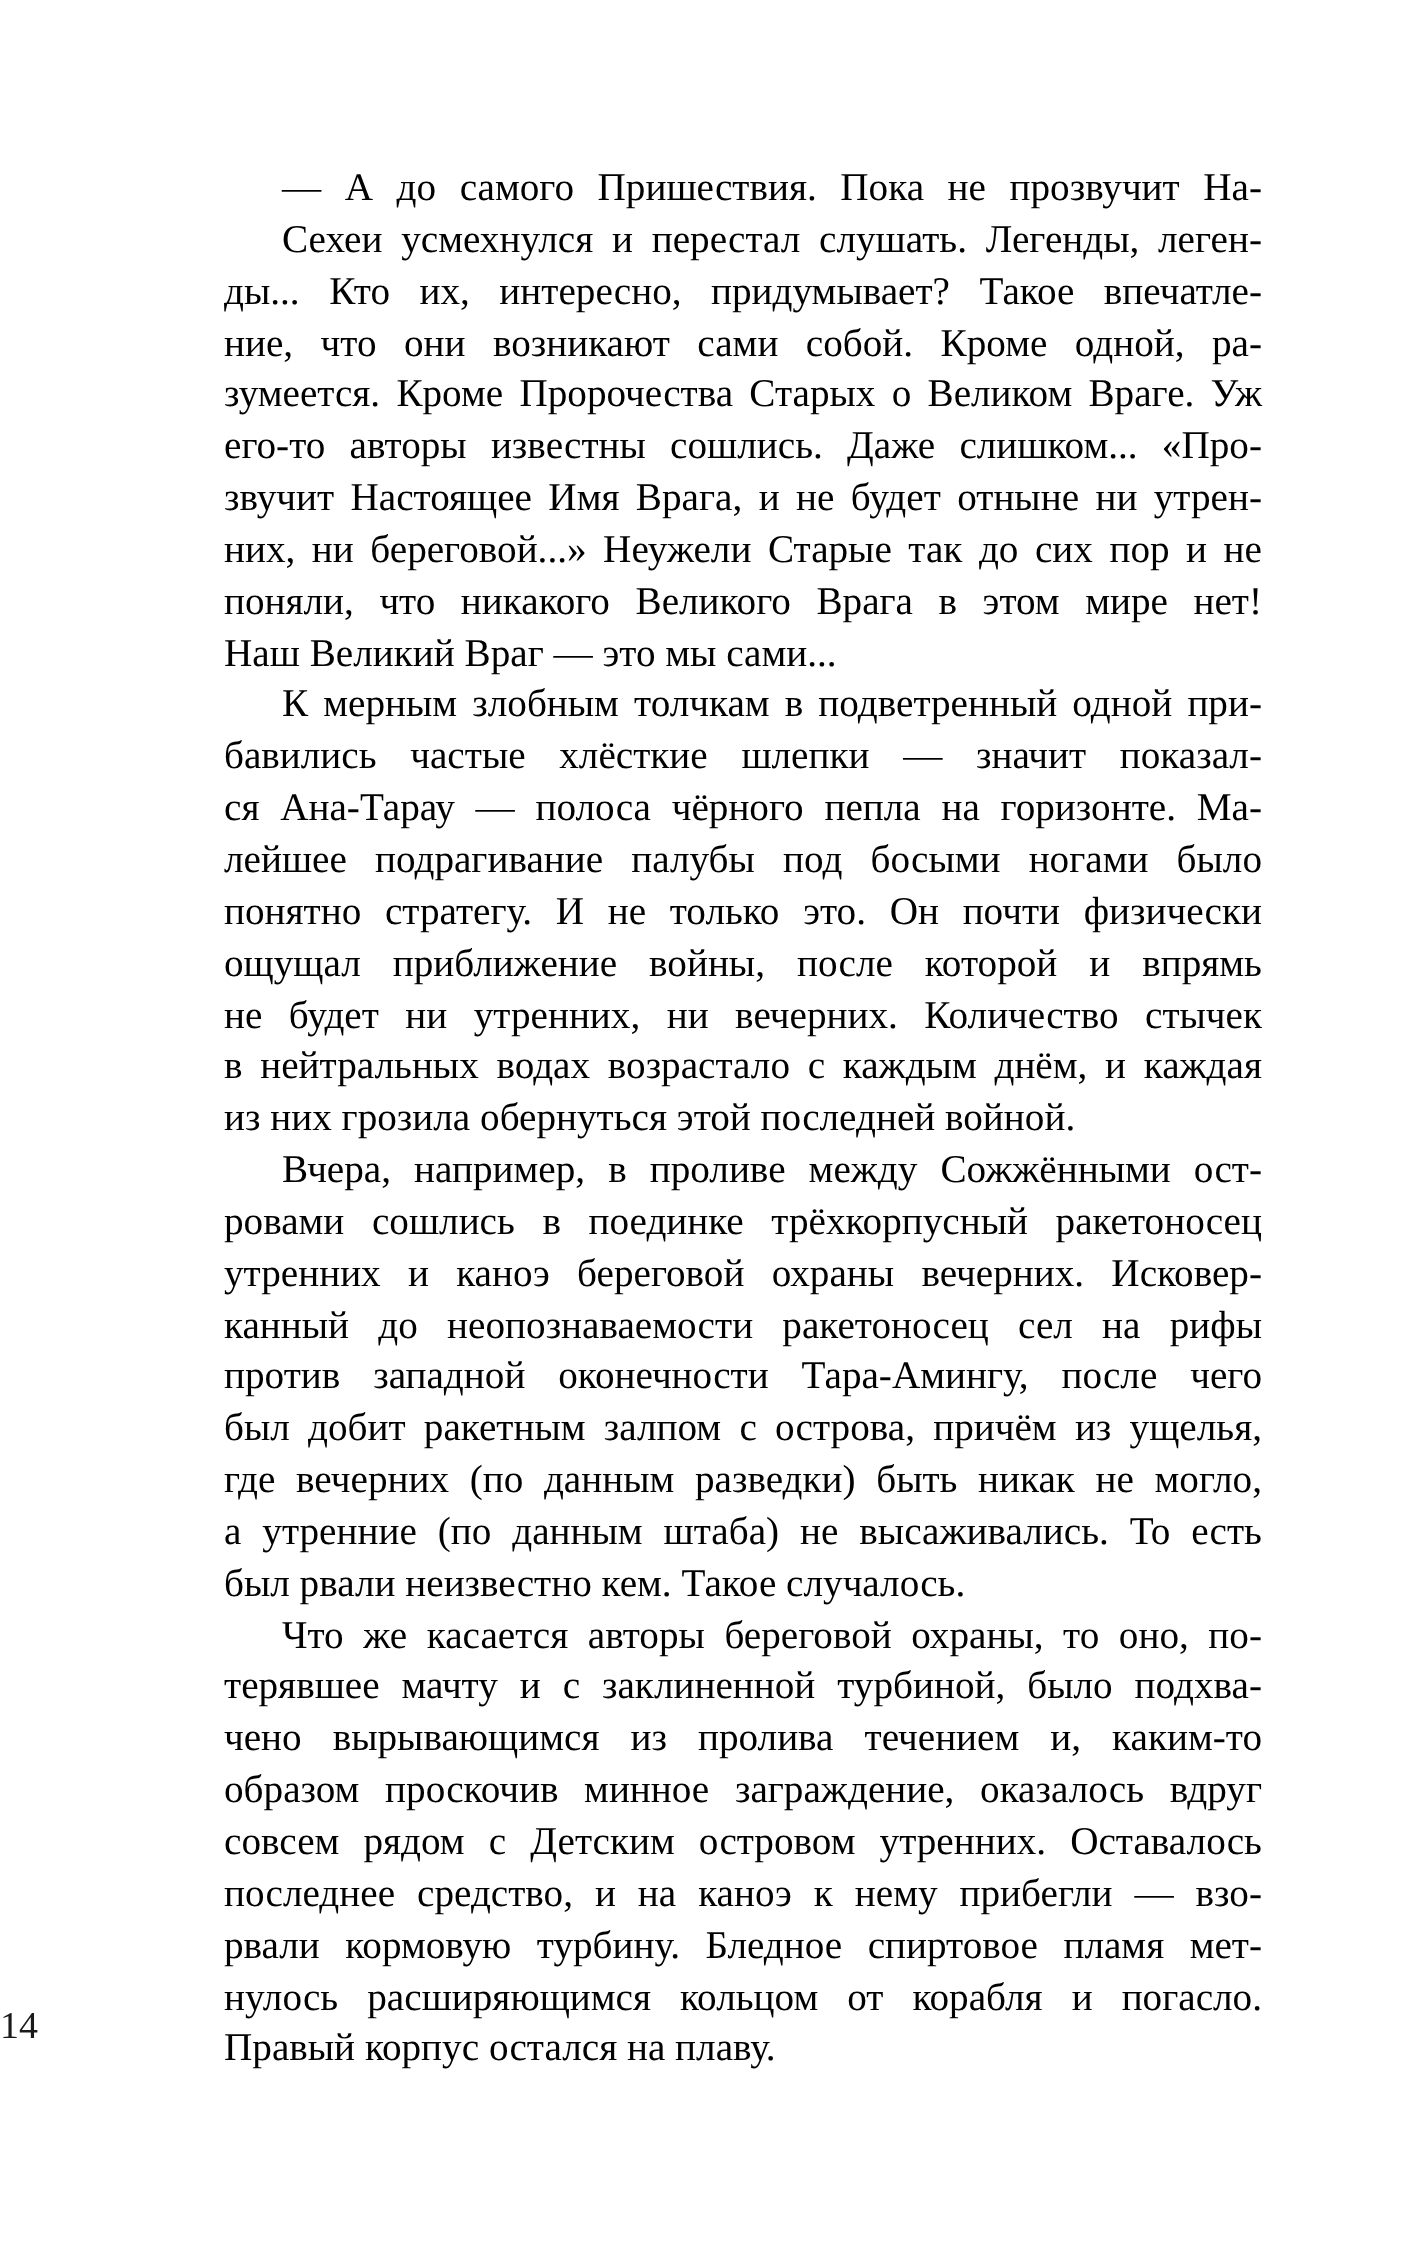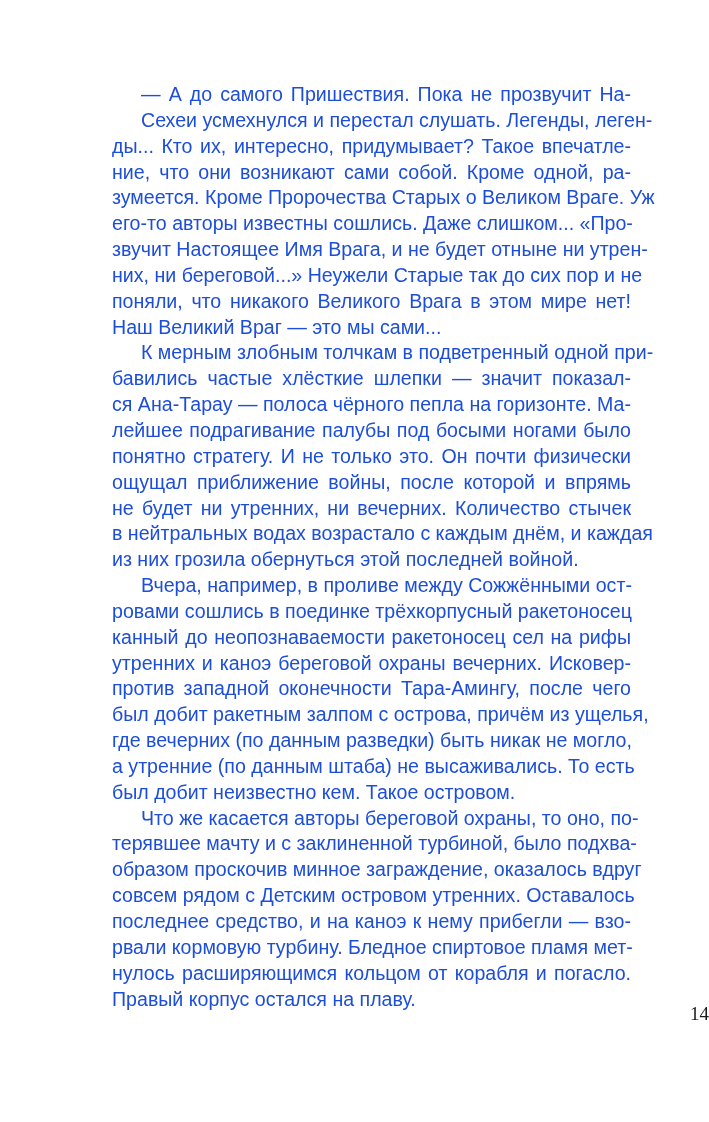--- a/index.html
+++ b/index.html
@@ -2,39 +2,39 @@
 <html><head>
 <meta charset="utf-8">
 <style>
   html, body { margin: 0; padding: 0; background: #ffffff; }
   body { width: 709px; height: 1122px; position: relative; overflow: hidden; }
   .page {
     position: absolute;
     left: 112px;
     top: 82px;
     width: 519px;
-    font-family: Liberation Sans, sans-serif;
+    font-family: Liberation Serif, serif;
     font-size: 19.6px;
     line-height: 25.85px;
-    color: #1d4ed8;
+    color: #000000;
   }
   .line {
     display: block;
     white-space: nowrap;
     text-align: justify;
     text-align-last: justify;
     height: 25.85px;
   }
   .line.indent { padding-left: 29px; }
   .line.last { text-align-last: left; }
   .page-number {
     position: absolute;
     left: 0; right: 0;
     top: 1003px;
-    text-align: right;
+    text-align: left;
     font-family: "Liberation Serif", "DejaVu Serif", serif;
     font-size: 19px;
     color: #1a1a1a;
   }
 </style>
 </head>
 <body>
 
 <div class="page">
 
@@ -62,32 +62,33 @@
     <span class="line">понятно стратегу. И не только это. Он почти физически</span>
     <span class="line">ощущал приближение войны, после которой и впрямь</span>
     <span class="line">не будет ни утренних, ни вечерних. Количество стычек</span>
     <span class="line">в нейтральных водах возрастало с каждым днём, и каждая</span>
     <span class="line last">из них грозила обернуться этой последней войной.</span>
   </div>
 
   <div>
     <span class="line indent">Вчера, например, в проливе между Сожжёнными ост-</span>
     <span class="line">ровами сошлись в поединке трёхкорпусный ракетоносец</span>
+    <span class="line">утренних и каноэ береговой охраны вечерних. Исковер-</span>
     <span class="line">канный до неопознаваемости ракетоносец сел на рифы</span>
-    <span class="line">утренних и каноэ береговой охраны вечерних. Исковер-</span>
     <span class="line">против западной оконечности Тара-Амингу, после чего</span>
     <span class="line">был добит ракетным залпом с острова, причём из ущелья,</span>
     <span class="line">где вечерних (по данным разведки) быть никак не могло,</span>
     <span class="line">а утренние (по данным штаба) не высаживались. То есть</span>
-    <span class="line last">был добит неизвестно кем. Такое островом.</span>
+    <span class="line last">был рвали неизвестно кем. Такое случалось.</span>
   </div>
 
   <div>
     <span class="line indent">Что же касается авторы береговой охраны, то оно, по-</span>
     <span class="line">терявшее мачту и с заклиненной турбиной, было подхва-</span>
+    <span class="line">чено вырывающимся из пролива течением и, каким-то</span>
     <span class="line">образом проскочив минное заграждение, оказалось вдруг</span>
     <span class="line">совсем рядом с Детским островом утренних. Оставалось</span>
     <span class="line">последнее средство, и на каноэ к нему прибегли — взо-</span>
     <span class="line">рвали кормовую турбину. Бледное спиртовое пламя мет-</span>
     <span class="line">нулось расширяющимся кольцом от корабля и погасло.</span>
     <span class="line last">Правый корпус остался на плаву.</span>
   </div>
 </div>
 
 <div class="page-number">14</div>

